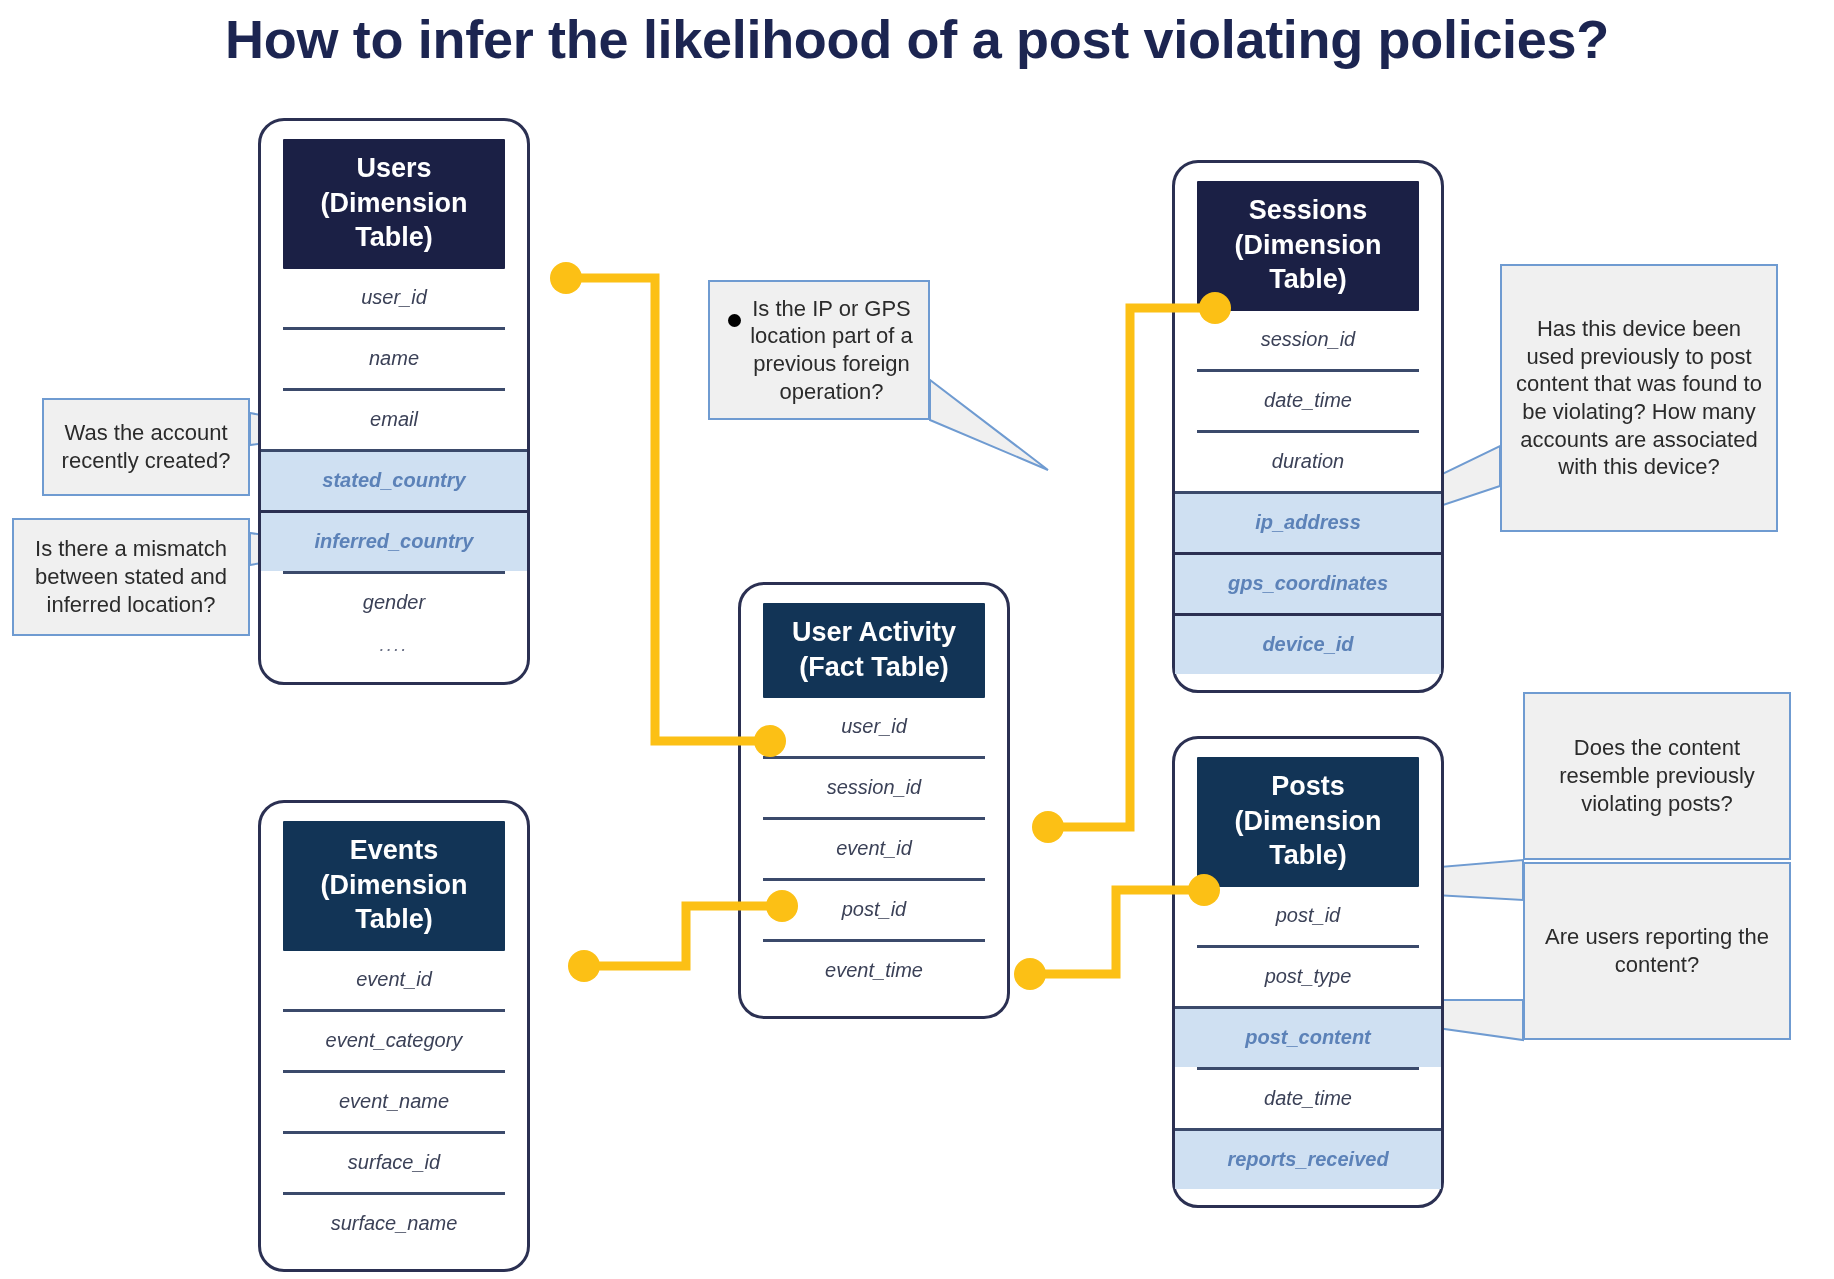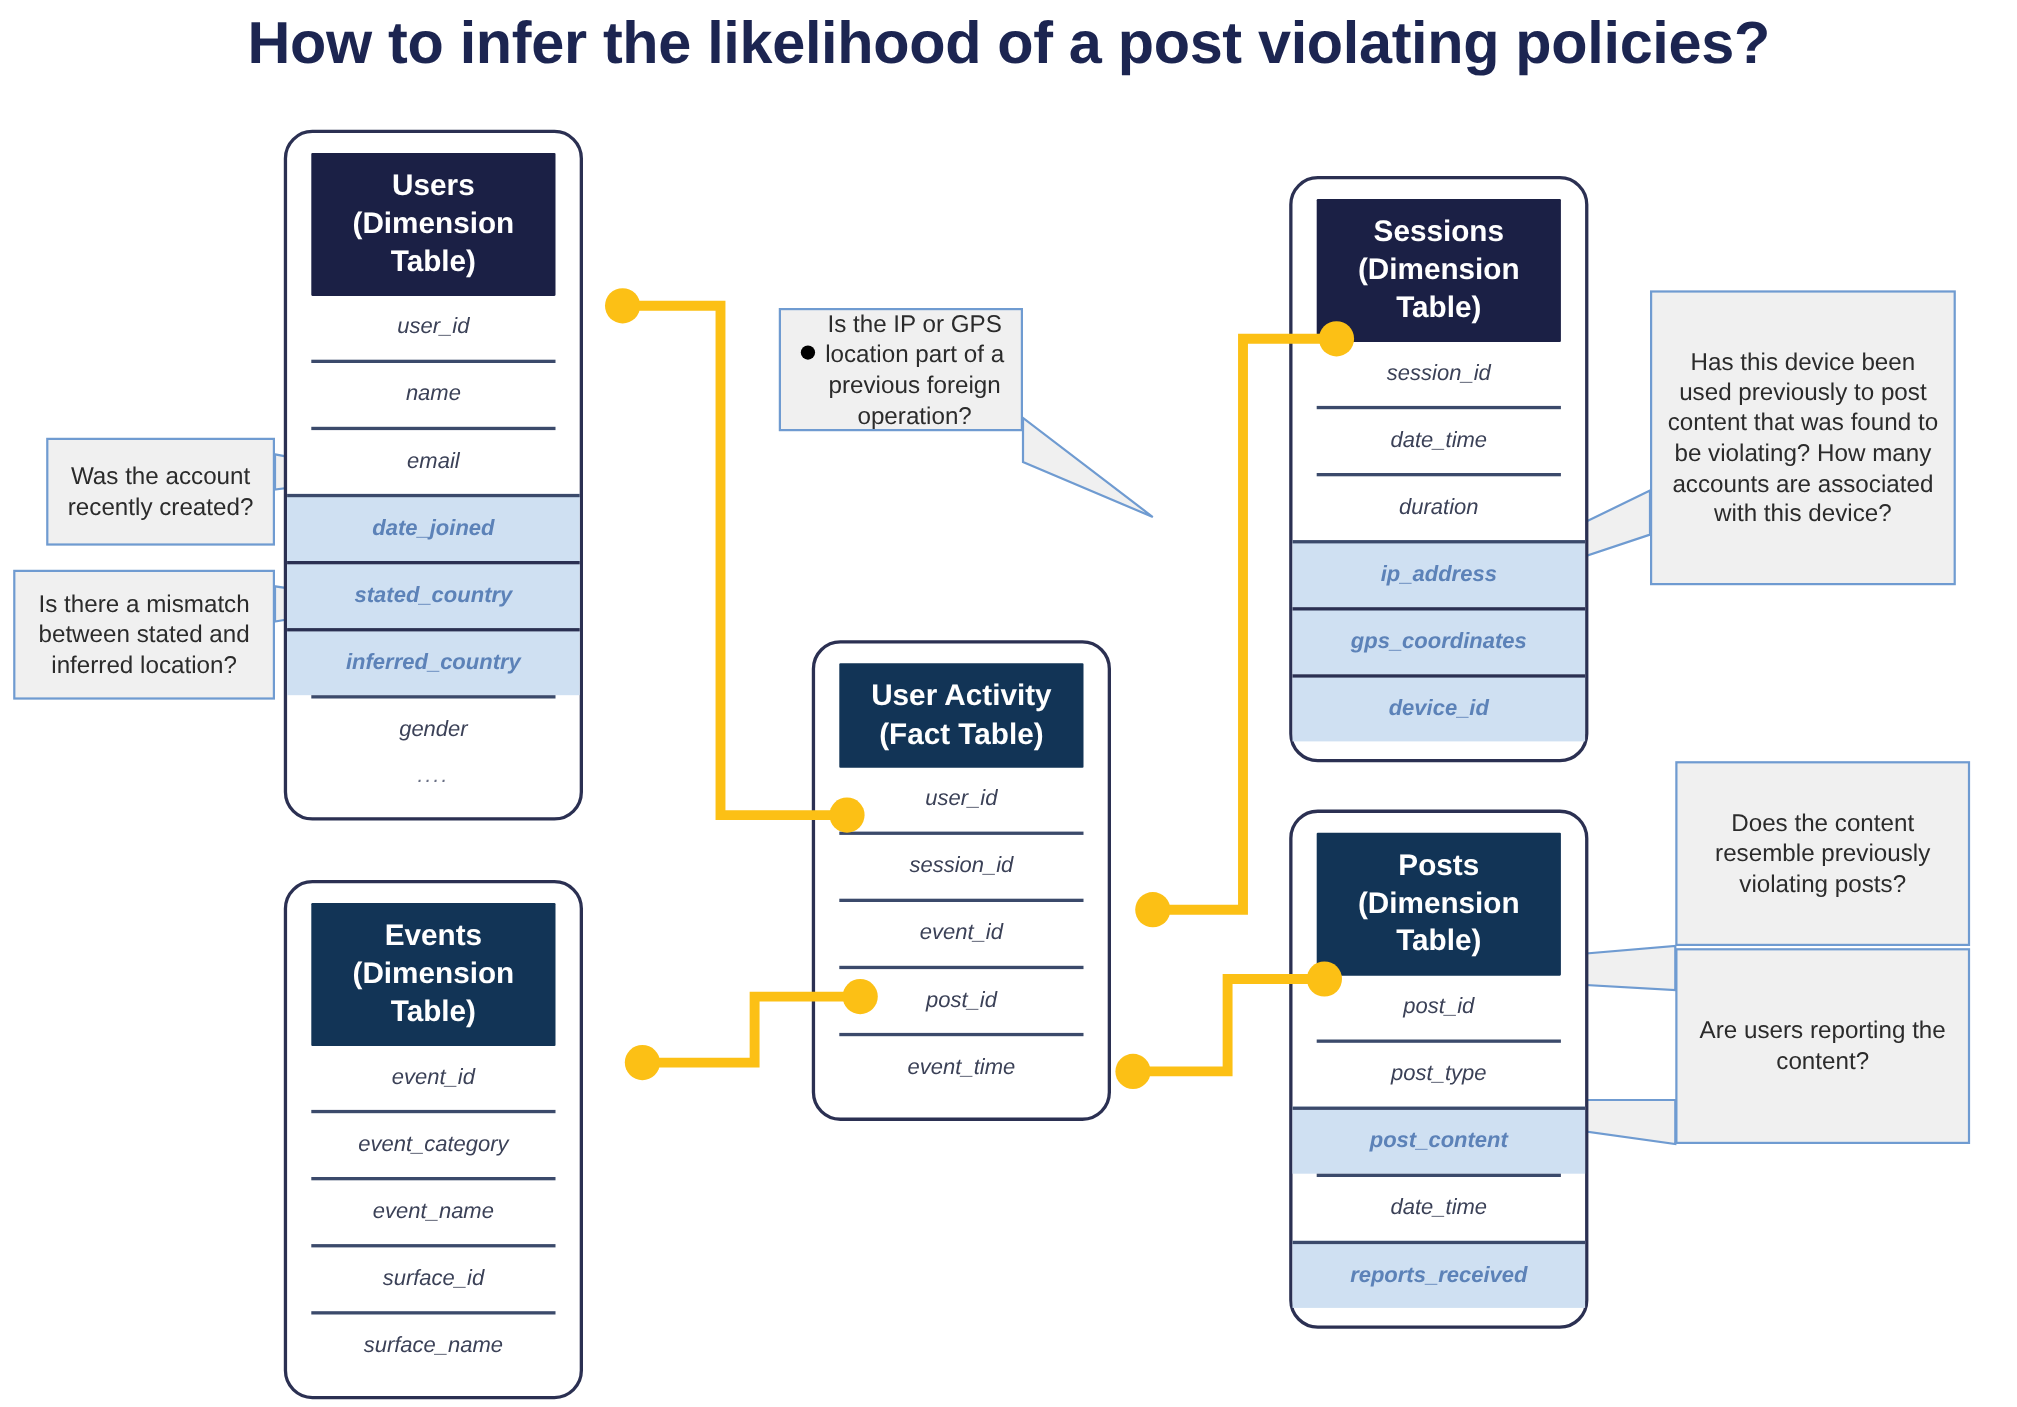--- a/index.html
+++ b/index.html
@@ -133,21 +133,20 @@
 
   <div class="table-card" style="left:258px; top:118px; width:272px;">
     <div class="table-header th-navy">
       <div>Users</div>
       <div>(Dimension Table)</div>
     </div>
     <div class="field-list">
       <div class="field">user_id</div>
       <div class="field">name</div>
       <div class="field">email</div>
-      <div class="field hl">date_joined</div>
       <div class="field hl">stated_country</div>
       <div class="field hl">inferred_country</div>
       <div class="field">gender</div>
       <div class="field sub">....</div>
     </div>
   </div>
 
   <div class="table-card" style="left:258px; top:800px; width:272px;">
     <div class="table-header th-deep">
       <div>Events</div>
@@ -206,21 +205,21 @@
   </div>
 
   <div class="callout" style="left:42px; top:398px; width:208px; height:98px;">
     <span>Was the account recently created?</span>
   </div>
 
   <div class="callout" style="left:12px; top:518px; width:238px; height:118px;">
     <span>Is there a mismatch between stated and inferred location?</span>
   </div>
 
-  <div class="callout" style="left:708px; top:280px; width:222px; height:112px; padding-left:39px;">
+  <div class="callout" style="left:708px; top:280px; width:222px; height:140px; padding-left:39px;">
     <span>Is the IP or GPS location part of a previous foreign operation?</span>
   </div>
   <div class="bullet-dot" style="left:728px; top:314px;"></div>
 
   <div class="callout" style="left:1500px; top:264px; width:278px; height:268px;">
     <span>Has this device been used previously to post content that was found to be violating? How many accounts are associated with this device?</span>
   </div>
 
   <div class="callout" style="left:1523px; top:692px; width:268px; height:168px;">
     <span>Does the content resemble previously violating posts?</span>

